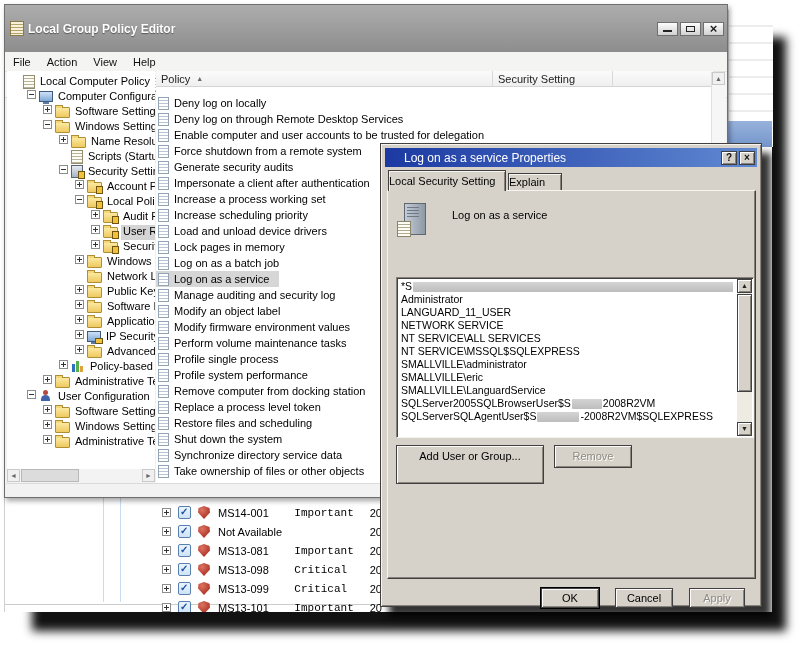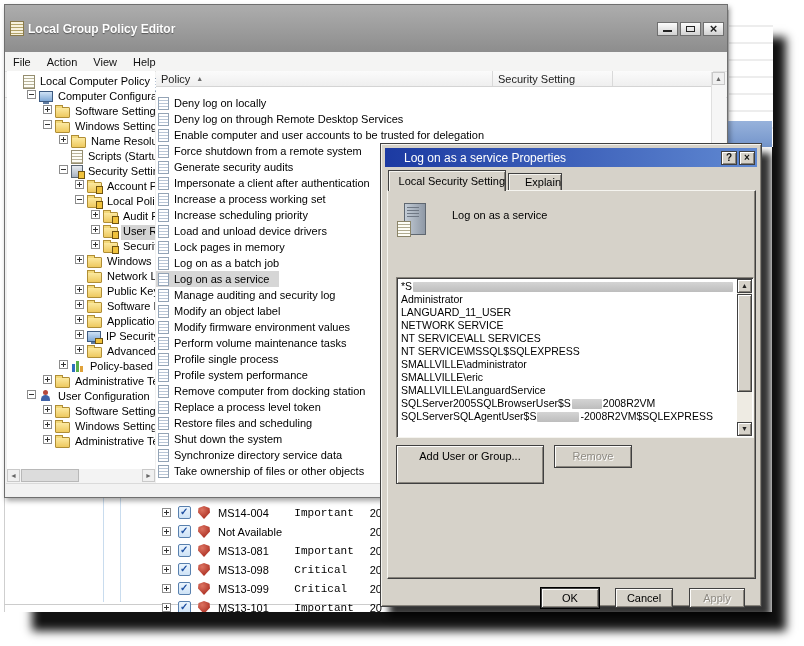--- a/index.html
+++ b/index.html
@@ -113,21 +113,21 @@
   .dlg{position:absolute;left:376px;top:139px;width:382px;height:464px;z-index:10;background:#d6d2c9;
        border:1px solid #404040;box-sizing:border-box;
        box-shadow:inset 1px 1px 0 #f5f4ef,inset -1px -1px 0 #87837b,9px 10px 7px rgba(0,0,0,0.8);}
   .dtitle{position:absolute;left:4px;top:4px;right:4px;height:19px;background:linear-gradient(90deg,#1c3aa2,#6089d2);
           display:flex;align-items:center;padding-left:5px;box-sizing:border-box;}
   .dtitle .txt{color:#fff;font-weight:normal;font-size:12px;flex:1;padding-left:14px;}
   .dbtn{width:16px;height:14px;background:#d6d2c9;border:1px solid #404040;box-sizing:border-box;margin-right:2px;
         box-shadow:inset 1px 1px 0 #fff,inset -1px -1px 0 #87837b;font-size:10px;font-weight:bold;color:#111;
         text-align:center;line-height:12px;flex:none;}
   .tab{position:absolute;background:#d6d2c9;border:1px solid #404040;border-bottom:none;box-sizing:border-box;
-       box-shadow:inset 1px 1px 0 #f5f4ef,inset -1px 0 0 #87837b;font-size:11px;text-align:right;color:#000;}
+       box-shadow:inset 1px 1px 0 #f5f4ef,inset -1px 0 0 #87837b;font-size:11px;text-align:left;color:#000;}
   .tab.t1{left:7px;top:26px;width:118px;height:21px;line-height:20px;z-index:12;}
   .tab.t2{left:127px;top:29px;width:54px;height:18px;line-height:17px;z-index:10;}
   .dpage{position:absolute;left:6px;top:46px;width:369px;height:389px;background:#d6d2c9;border:1px solid;z-index:11;
          border-color:#f5f4ef #404040 #404040 #f5f4ef;box-sizing:border-box;box-shadow:inset -1px -1px 0 #87837b;}
   .servericon{position:absolute;left:16px;top:12px;width:20px;height:30px;background:linear-gradient(90deg,#c3ccd6,#8f99a6);
               border:1px solid #5f6770;}
   .servericon::before{content:"";position:absolute;left:2px;top:3px;width:12px;height:10px;
               background:repeating-linear-gradient(to bottom,#6f7884 0 1px,transparent 1px 3px);}
   .servericon::after{content:"";position:absolute;left:-8px;bottom:-3px;width:12px;height:14px;background:#fdfdf6;border:1px solid #8a8468;
               background-image:repeating-linear-gradient(to bottom,transparent 0 2px,#b0ab90 2px 3px);}
@@ -165,21 +165,21 @@
     <div class="bgapp">
       <div class="lft"></div>
       <div class="v1"></div>
       <div class="v2"></div>
       <div class="hl"></div>
       <div class="patchlist" id="patchlist">
           <div class="prow2">
             <span class="exp plus"></span>
             <span class="cb"></span>
             <span class="shield"></span>
-            <span class="pname">MS14-004</span>
+            <span class="pname">MS14-001</span>
             <span class="psev">Important</span>
             <span>20</span>
           </div>
           <div class="prow2">
             <span class="exp plus"></span>
             <span class="cb"></span>
             <span class="shield"></span>
             <span class="pname">Not Available</span>
             <span class="psev"></span>
             <span>20</span>

